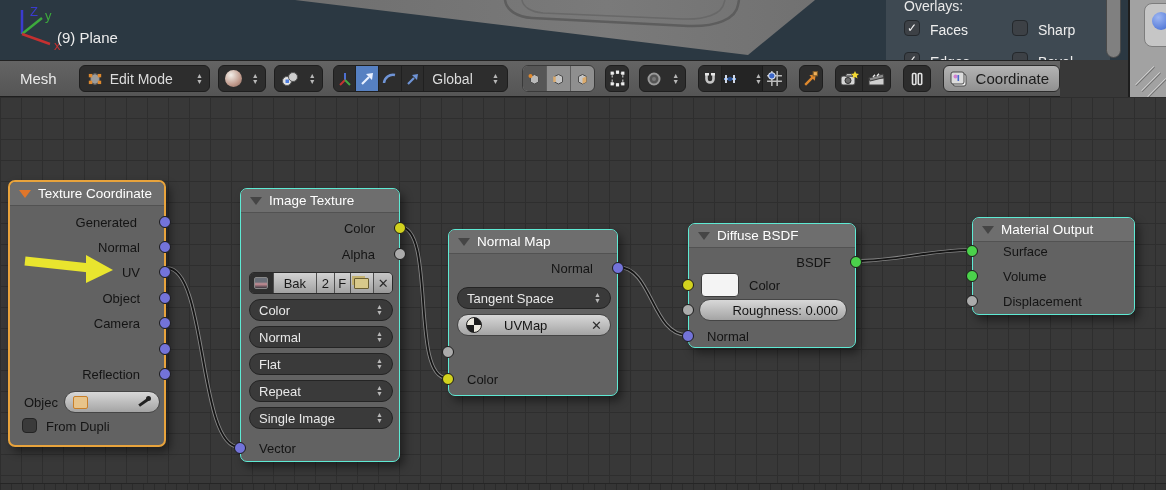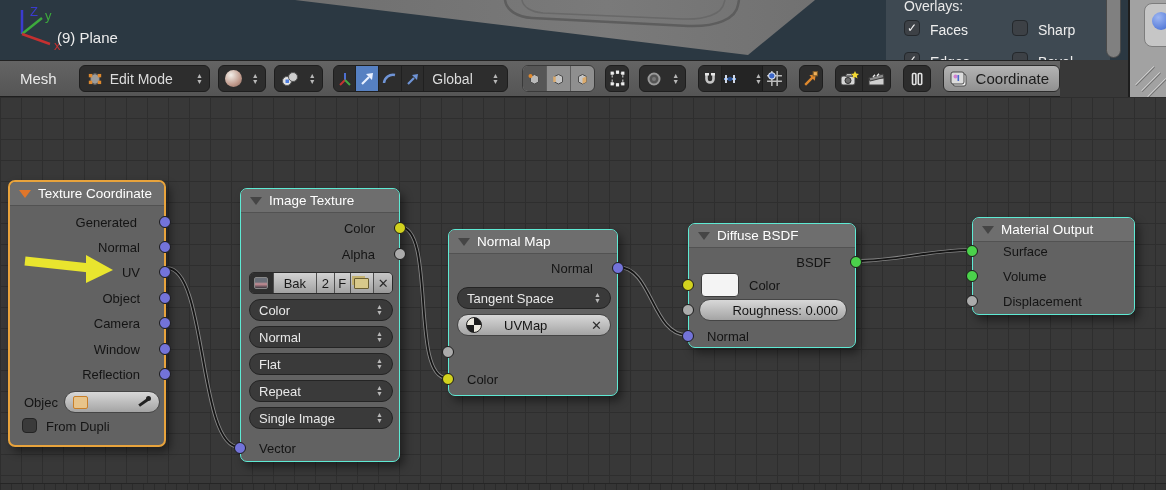--- a/index.html
+++ b/index.html
@@ -388,23 +388,20 @@
     </div>
   <div class="row r-right" style="left:0;right:24px;top:80px">
       <span>UV</span>
     </div>
   <div class="row r-right" style="left:0;right:24px;top:106px">
       <span>Object</span>
     </div>
   <div class="row r-right" style="left:0;right:24px;top:131px">
       <span>Camera</span>
     </div>
-  <div class="row r-right" style="left:0;right:24px;top:157px">
-      <span>Window</span>
-    </div>
   <div class="row r-right" style="left:0;right:24px;top:182px">
       <span>Reflection</span>
     </div>
   <i class="sock" style="background:#7373d9;right:-7px;top:34px"></i>
   <i class="sock" style="background:#7373d9;right:-7px;top:59px"></i>
   <i class="sock" style="background:#7373d9;right:-7px;top:84px"></i>
   <i class="sock" style="background:#7373d9;right:-7px;top:110px"></i>
   <i class="sock" style="background:#7373d9;right:-7px;top:135px"></i>
   <i class="sock" style="background:#7373d9;right:-7px;top:161px"></i>
   <i class="sock" style="background:#7373d9;right:-7px;top:186px"></i>

